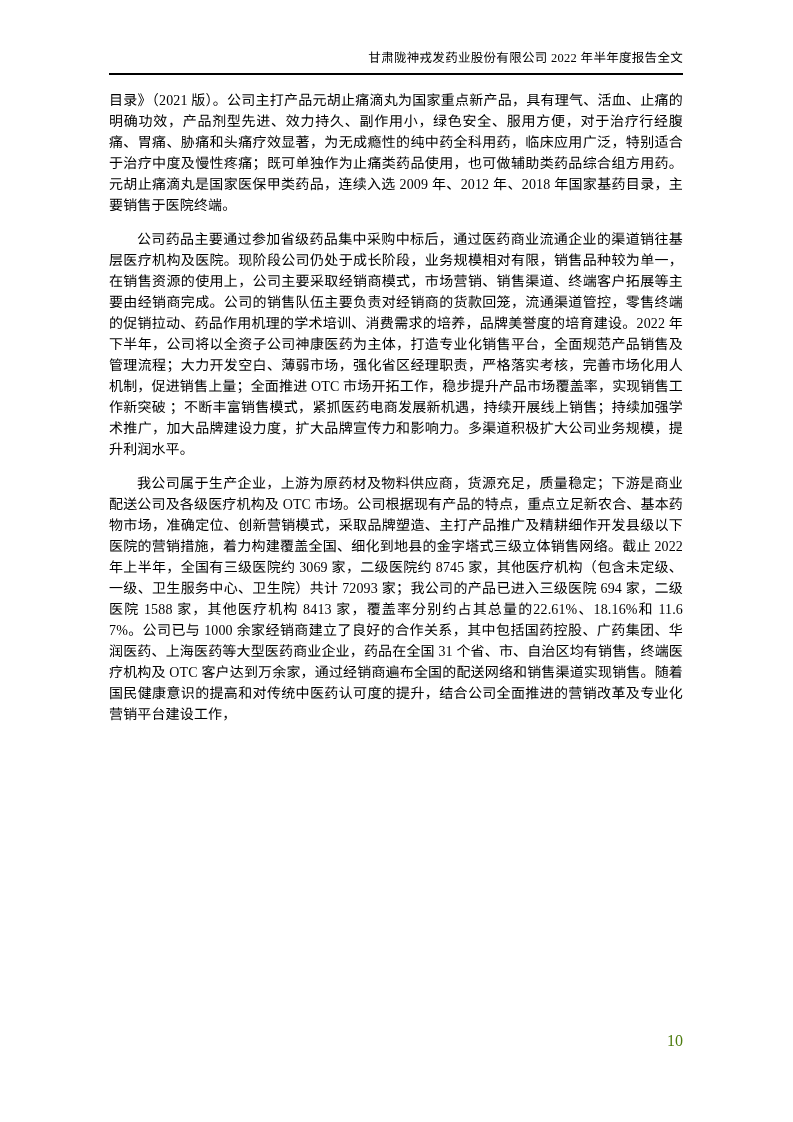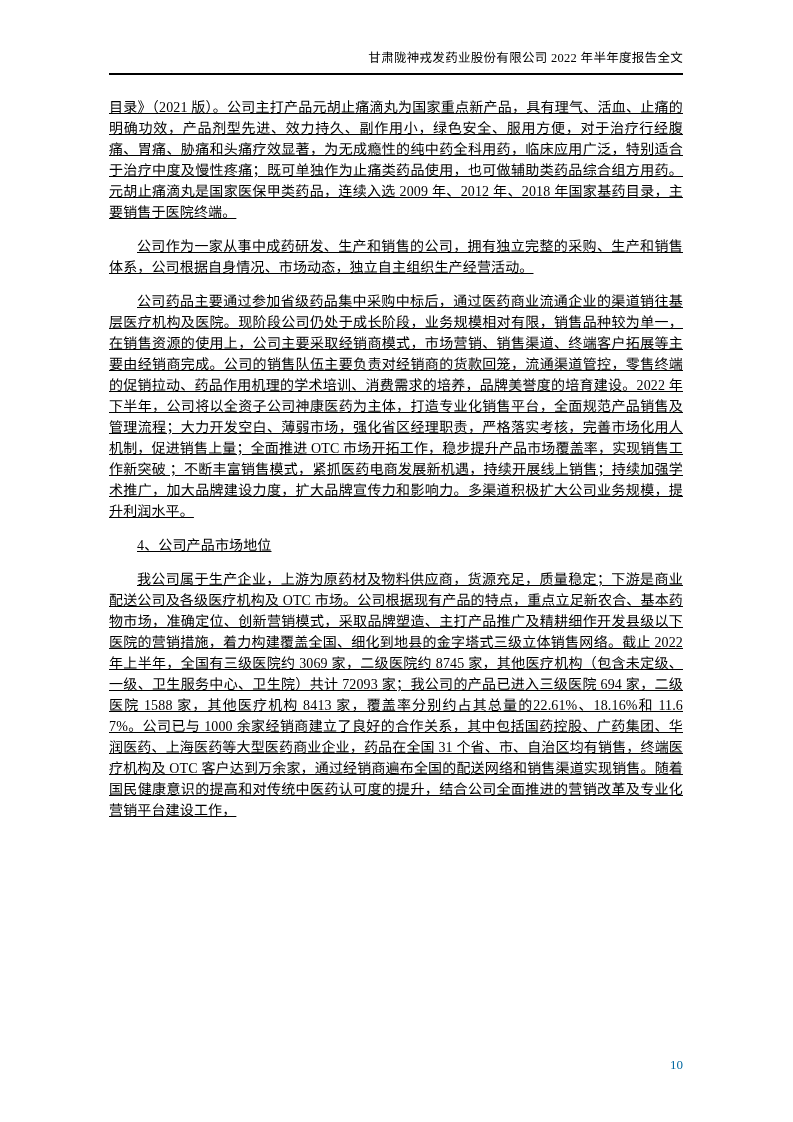--- a/index.html
+++ b/index.html
@@ -29,22 +29,21 @@
     letter-spacing: 0.3px;
     color: #000000;
   }
   .header-rule {
     margin-top: 6px;
     border: none;
     border-bottom: 2px solid #000000;
     height: 0;
   }
   .report-body {
-    margin-top: 22px;
-    text-decoration: underline;
+    margin-top: 15px;
   }
   .para {
     font-size: 14px;
     line-height: 21px;
     text-align: justify;
     text-justify: inter-ideograph;
     letter-spacing: 0.15px;
     margin: 13px 0 0 0;
     text-indent: 2em;
     word-break: break-all;
@@ -54,47 +53,45 @@
   }
   .para.no-indent {
     text-indent: 0;
   }
   .para.heading {
     text-align: left;
   }
   .page-footer {
     position: absolute;
     right: 76px;
-    bottom: 50px;
-    font-size: 13px;
+    bottom: 74px;
+    font-size: 16px;
     line-height: 14px;
-    color: #0369a1;
+    color: #4d7c0f;
   }
 </style>
 </head>
 <body>
 
 <div class="page">
 
   <div class="page-header">
     <div class="header-title">甘肃陇神戎发药业股份有限公司 2022 年半年度报告全文</div>
     <hr class="header-rule">
   </div>
 
   <div class="report-body">
     <p class="para first no-indent">目录》（2021 版）。公司主打产品元胡止痛滴丸为国家重点新产品，具有理气、活血、止痛的明确功效，产品剂型先进、效力持久、副作用小，绿色安全、服用方便，对于治疗行经腹痛、胃痛、胁痛和头痛疗效显著，为无成瘾性的纯中药全科用药，临床应用广泛，特别适合于治疗中度及慢性疼痛；既可单独作为止痛类药品使用，也可做辅助类药品综合组方用药。元胡止痛滴丸是国家医保甲类药品，连续入选 2009 年、2012 年、2018 年国家基药目录，主要销售于医院终端。</p>
 
 
-    <p class="para">公司作为一家从事中成药研发、生产和销售的公司，拥有独立完整的采购、生产和销售体系，公司根据自身情况、市场动态，独立自主组织生产经营活动。</p>
 
 
 
     <p class="para">公司药品主要通过参加省级药品集中采购中标后，通过医药商业流通企业的渠道销往基层医疗机构及医院。现阶段公司仍处于成长阶段，业务规模相对有限，销售品种较为单一，在销售资源的使用上，公司主要采取经销商模式，市场营销、销售渠道、终端客户拓展等主要由经销商完成。公司的销售队伍主要负责对经销商的货款回笼，流通渠道管控，零售终端的促销拉动、药品作用机理的学术培训、消费需求的培养，品牌美誉度的培育建设。2022 年下半年，公司将以全资子公司神康医药为主体，打造专业化销售平台，全面规范产品销售及管理流程；大力开发空白、薄弱市场，强化省区经理职责，严格落实考核，完善市场化用人机制，促进销售上量；全面推进 OTC 市场开拓工作，稳步提升产品市场覆盖率，实现销售工作新突破 ；不断丰富销售模式，紧抓医药电商发展新机遇，持续开展线上销售；持续加强学术推广，加大品牌建设力度，扩大品牌宣传力和影响力。多渠道积极扩大公司业务规模，提升利润水平。</p>
 
-    <p class="para heading">4、公司产品市场地位</p>
 
     <p class="para">我公司属于生产企业，上游为原药材及物料供应商，货源充足，质量稳定；下游是商业配送公司及各级医疗机构及 OTC 市场。公司根据现有产品的特点，重点立足新农合、基本药物市场，准确定位、创新营销模式，采取品牌塑造、主打产品推广及精耕细作开发县级以下医院的营销措施，着力构建覆盖全国、细化到地县的金字塔式三级立体销售网络。截止 2022 年上半年，全国有三级医院约 3069 家，二级医院约 8745 家，其他医疗机构（包含未定级、一级、卫生服务中心、卫生院）共计 72093 家；我公司的产品已进入三级医院 694 家，二级医院 1588 家，其他医疗机构 8413 家，覆盖率分别约占其总量的22.61%、18.16%和 11.67%。公司已与 1000 余家经销商建立了良好的合作关系，其中包括国药控股、广药集团、华润医药、上海医药等大型医药商业企业，药品在全国 31 个省、市、自治区均有销售，终端医疗机构及 OTC 客户达到万余家，通过经销商遍布全国的配送网络和销售渠道实现销售。随着国民健康意识的提高和对传统中医药认可度的提升，结合公司全面推进的营销改革及专业化营销平台建设工作，</p>
   </div>
 
   <div class="page-footer">
     <span>10</span>
   </div>
 
 </div>
 

